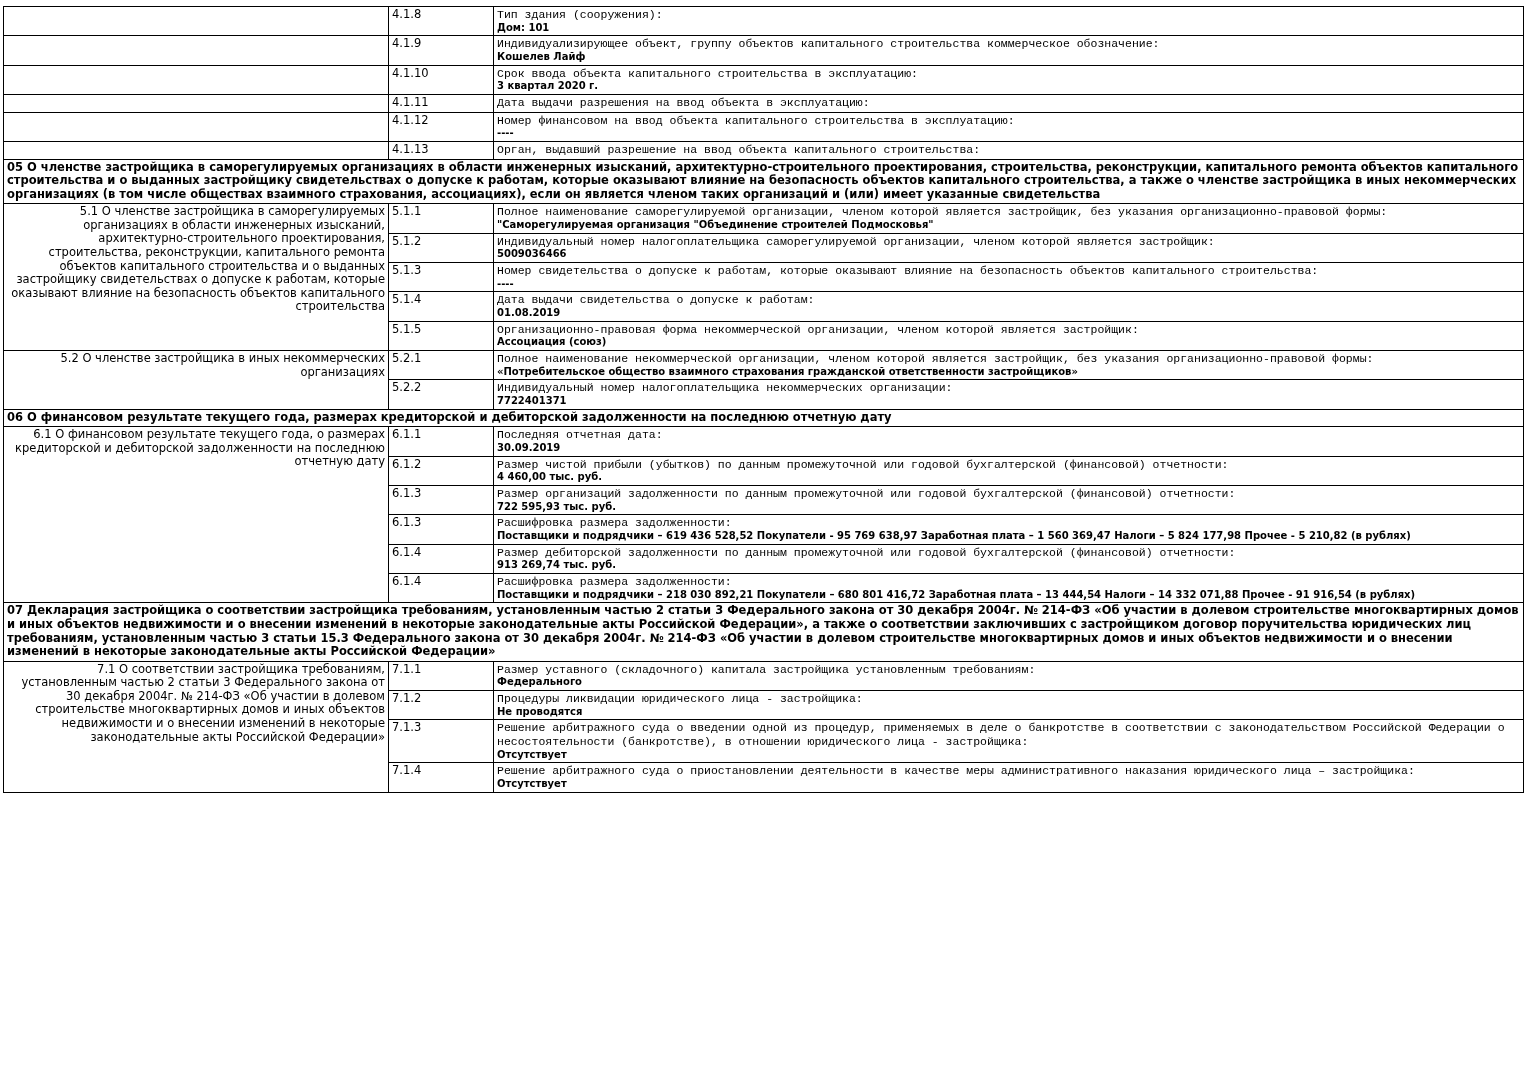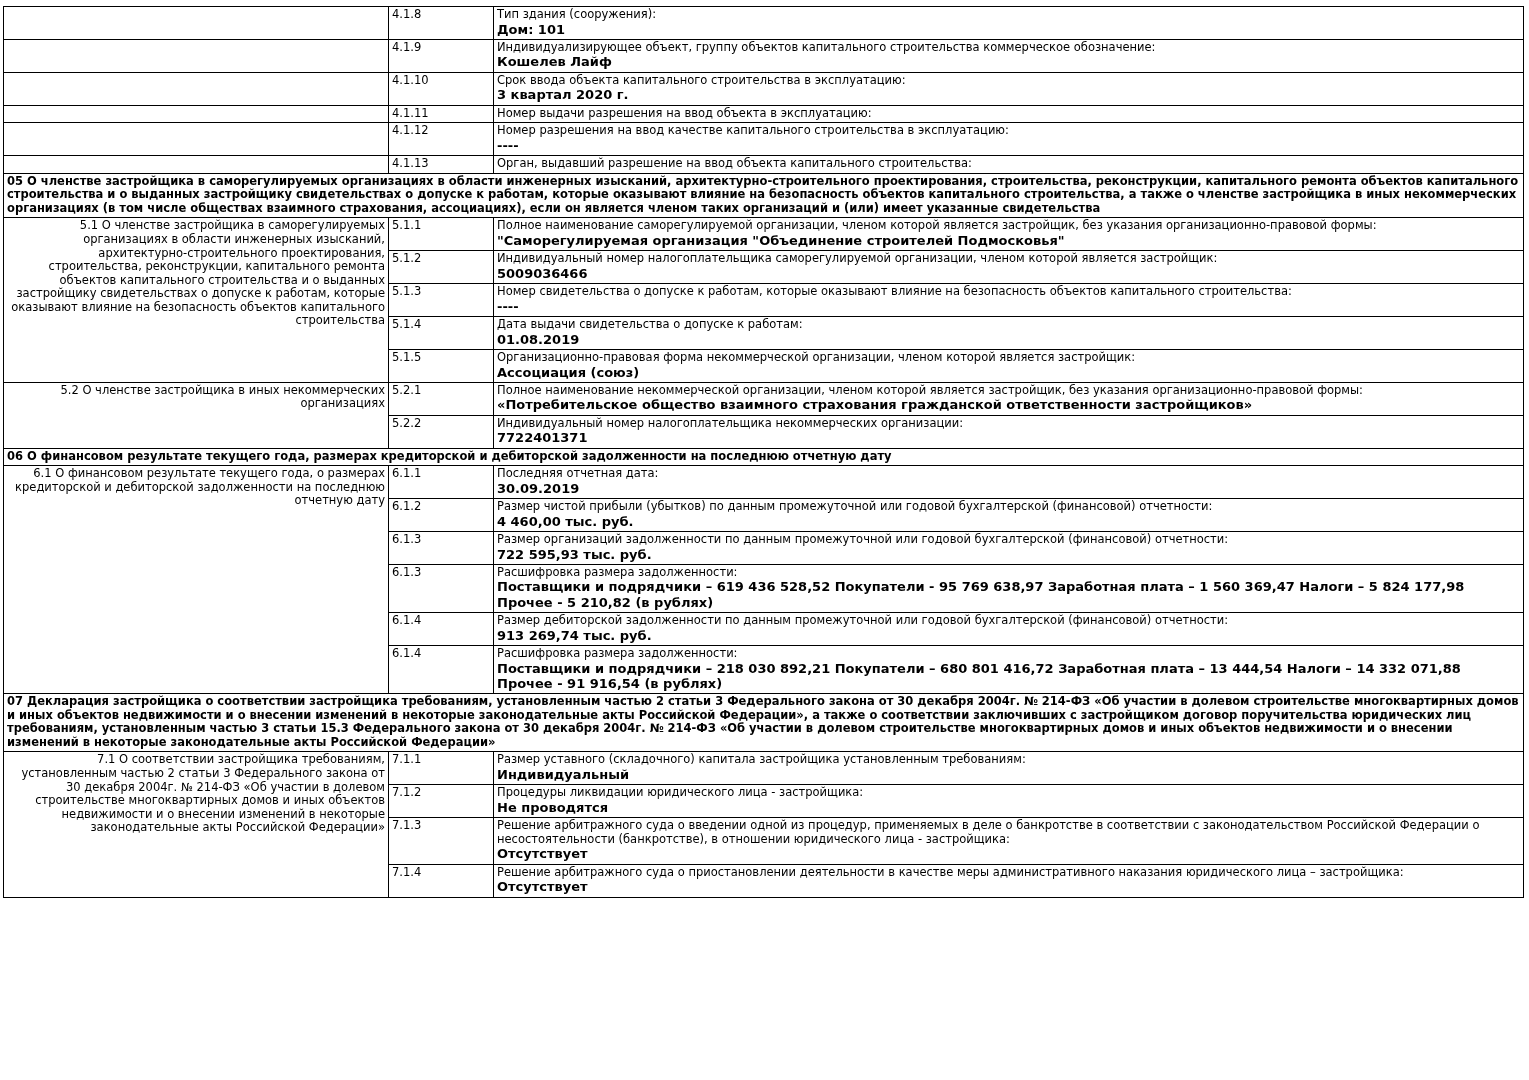--- a/index.html
+++ b/index.html
@@ -36,24 +36,25 @@
   col.c-num   { width: 105px; }
   col.c-body  { width: 1030px; }
 
   td.cell-left { font-size: 11.5px; text-align: right; }
   td.cell-num  { font-size: 12px; vertical-align: middle; }
   td.cell-body { font-size: 11.5px; }
   td.section   { font-size: 11.5px; line-height: 1.2; font-weight: bold; }
 
   .val {
     font-weight: bold;
-    font-size: 13px;
+    font-size: 10px;
   }
   .lbl {
     font-weight: normal;
+    font-family: Liberation Mono, monospace;
   }
   .mid { vertical-align: middle; }
 </style>
 </head>
 <body>
 
 <div class="page">
   <table class="decl">
     <colgroup>
       <col class="c-left">
@@ -82,28 +83,28 @@
           <td class="cell-num mid">4.1.10</td>
           <td class="cell-body">
             <div class="lbl">Срок ввода объекта капитального строительства в эксплуатацию:</div>
             <div class="val">3 квартал 2020 г.</div>
           </td>
         </tr>
         <tr>
           <td class="cell-left"></td>
           <td class="cell-num mid">4.1.11</td>
           <td class="cell-body">
-            <div class="lbl">Номер выдачи разрешения на ввод объекта в эксплуатацию:</div>
+            <div class="lbl">Дата выдачи разрешения на ввод объекта в эксплуатацию:</div>
           </td>
         </tr>
         <tr>
           <td class="cell-left"></td>
           <td class="cell-num mid">4.1.12</td>
           <td class="cell-body">
-            <div class="lbl">Номер разрешения на ввод качестве капитального строительства в эксплуатацию:</div>
+            <div class="lbl">Номер финансовом на ввод объекта капитального строительства в эксплуатацию:</div>
             <div class="val">----</div>
           </td>
         </tr>
         <tr>
           <td class="cell-left"></td>
           <td class="cell-num mid">4.1.13</td>
           <td class="cell-body">
             <div class="lbl">Орган, выдавший разрешение на ввод объекта капитального строительства:</div>
           </td>
         </tr>
@@ -208,21 +209,21 @@
           </td>
         </tr>
         <tr>
           <td class="section" colspan="3">07 Декларация застройщика о соответствии застройщика требованиям, установленным частью 2 статьи 3 Федерального закона от 30 декабря 2004г. № 214-ФЗ «Об участии в долевом строительстве многоквартирных домов и иных объектов недвижимости и о внесении изменений в некоторые законодательные акты Российской Федерации», а также о соответствии заключивших с застройщиком договор поручительства юридических лиц требованиям, установленным частью 3 статьи 15.3 Федерального закона от 30 декабря 2004г. № 214-ФЗ «Об участии в долевом строительстве многоквартирных домов и иных объектов недвижимости и о внесении изменений в некоторые законодательные акты Российской Федерации»</td>
         </tr>
         <tr>
           <td class="cell-left" rowspan="4">7.1 О соответствии застройщика требованиям, установленным частью 2 статьи 3 Федерального закона от 30 декабря 2004г. № 214-ФЗ «Об участии в долевом строительстве многоквартирных домов и иных объектов недвижимости и о внесении изменений в некоторые законодательные акты Российской Федерации»</td>
           <td class="cell-num mid">7.1.1</td>
           <td class="cell-body">
             <div class="lbl">Размер уставного (складочного) капитала застройщика установленным требованиям:</div>
-            <div class="val">Индивидуальный</div>
+            <div class="val">Федерального</div>
           </td>
         </tr>
         <tr>
           <td class="cell-num mid">7.1.2</td>
           <td class="cell-body">
             <div class="lbl">Процедуры ликвидации юридического лица - застройщика:</div>
             <div class="val">Не проводятся</div>
           </td>
         </tr>
         <tr>

